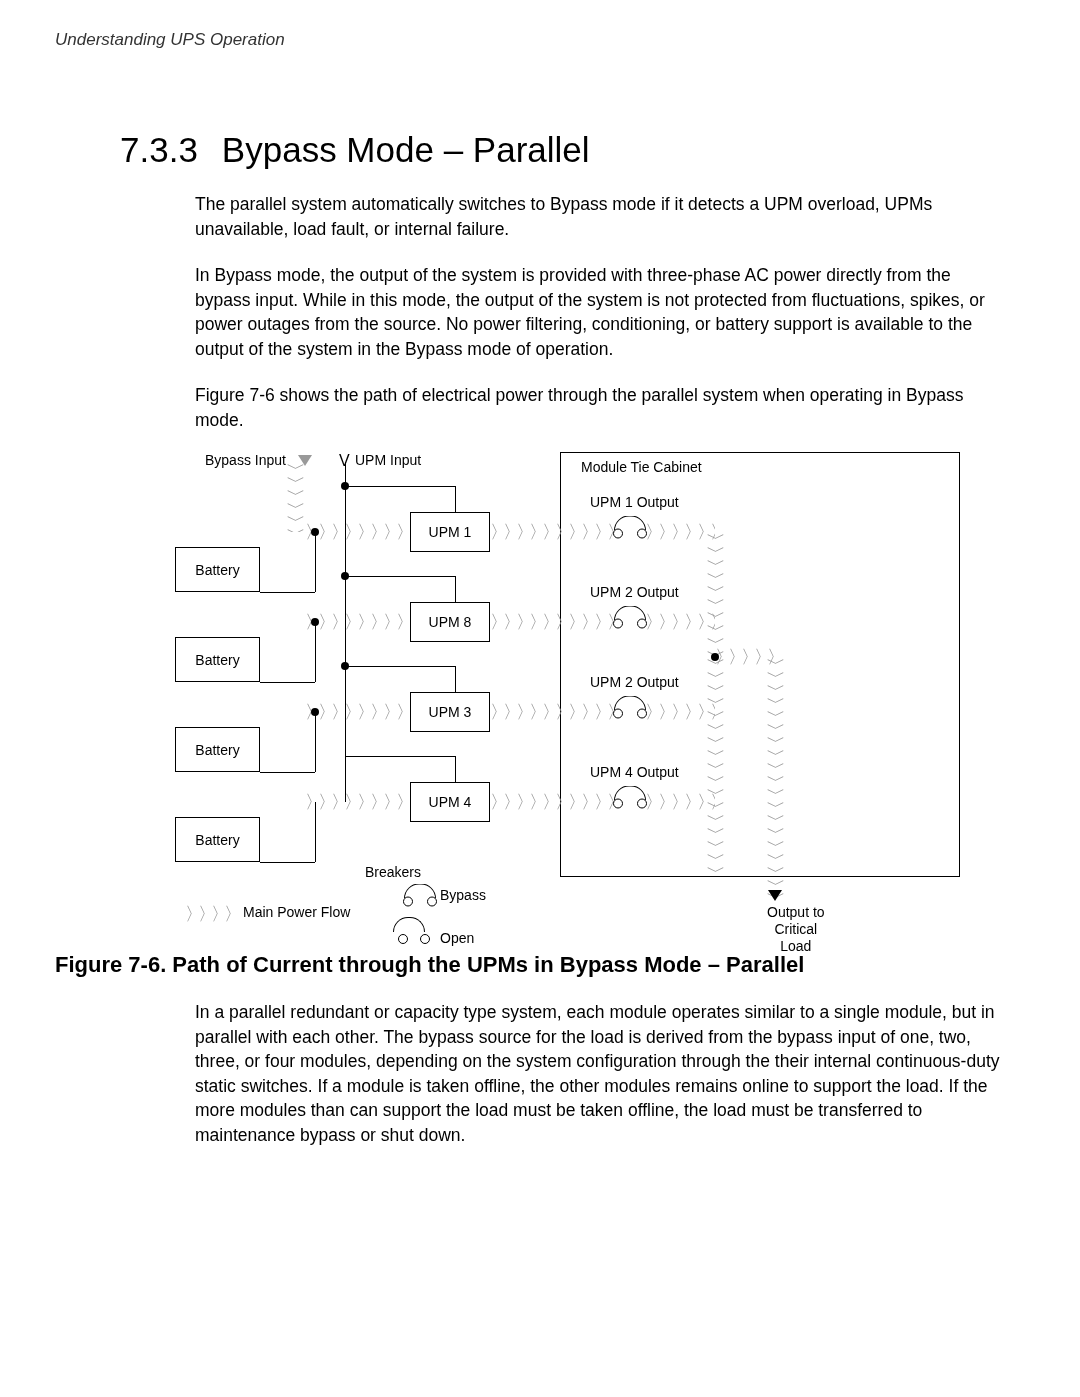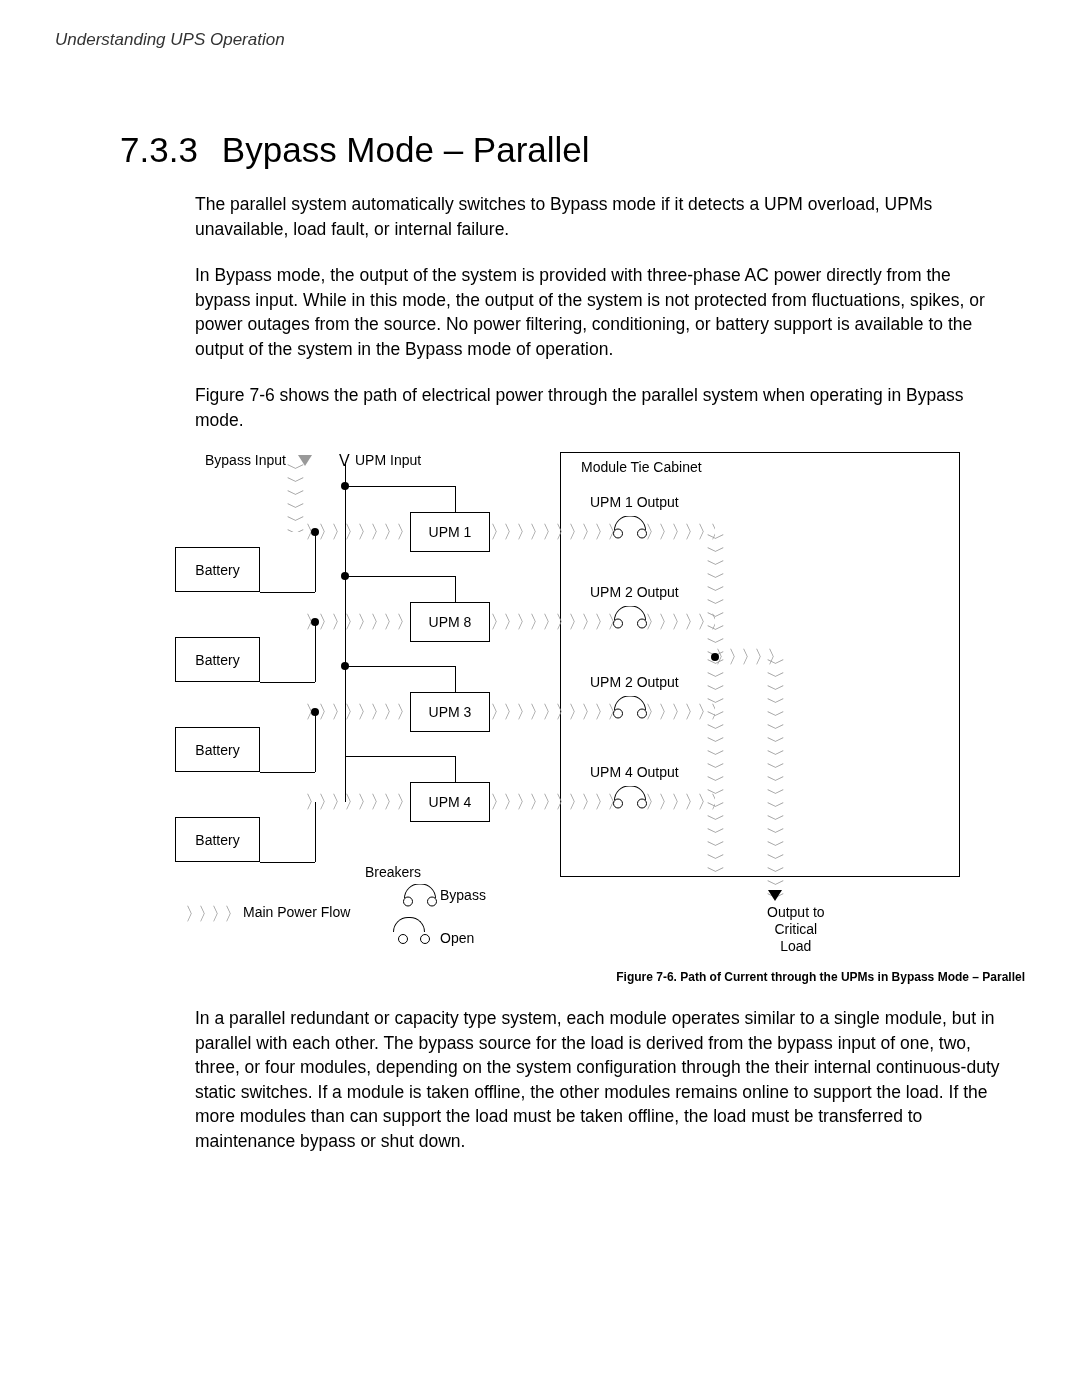--- a/index.html
+++ b/index.html
@@ -30,24 +30,23 @@
     font-weight:400;
   }
   .body-block {
     margin-left:140px;
     margin-right:25px;
     font-size:17.5px;
     line-height:1.4;
   }
   .body-block p { margin:22px 0 0 0; }
   .figure-caption {
-    text-align:right;
+    text-align:left;
     font-weight:700;
-    font-size:12px;
-    margin-top:18px;
+    font-size:22px;
   }
   .footer {
     position:absolute;
     bottom:35px;
     left:55px;
     right:55px;
     display:flex;
     justify-content:space-between;
     font-size:16px;
   }

